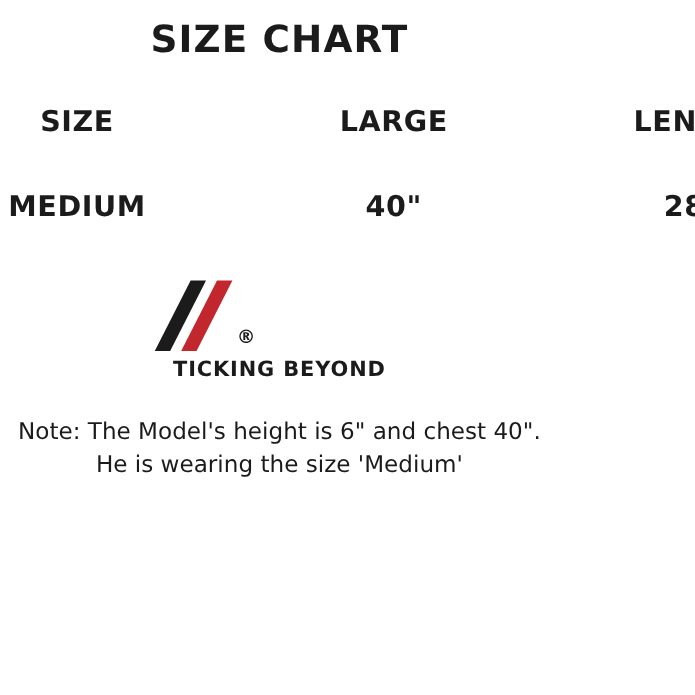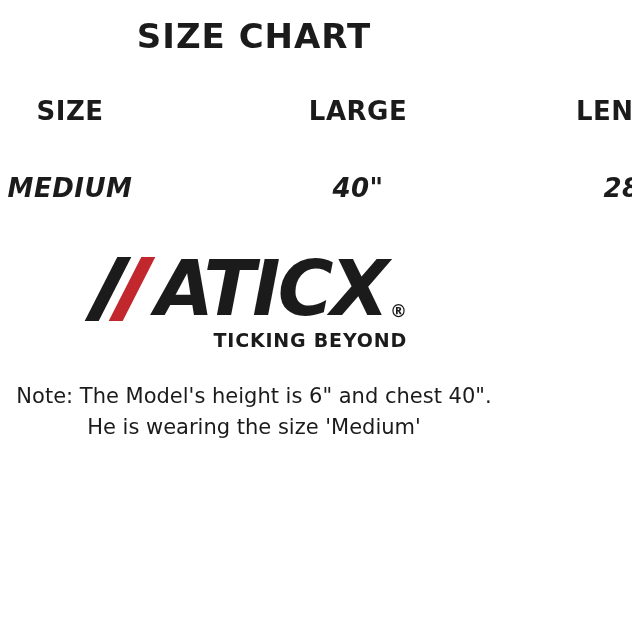--- a/index.html
+++ b/index.html
@@ -27,21 +27,21 @@
     letter-spacing:1px;
     color:var(--ink);
   }
   .size-table{margin-top:40px;}
   .row{
     display:grid;
     grid-template-columns:140px 386px 106px;
     align-items:center;
     gap:25px;
   }
-  .row + .row{margin-top:47px;font-style:italic;}
+  .row + .row{margin-top:47px;}
   .cell{
     text-align:center;
     font-weight:800;
     font-size:26px;
     letter-spacing:.5px;
     white-space:nowrap;
     color:var(--ink);
   }
   .header-row .cell{font-size:26px;}
   
@@ -114,21 +114,20 @@
       <div class="cell">28"</div>
     </div>
 
 
   </section>
 
   <div class="logo">
     <div class="logo-mark">
       <span class="slash slash-black"></span>
       <span class="slash slash-red"></span>
-      <span class="brand-name">ATICX</span>
       <span class="reg-mark">®</span>
     </div>
     <div class="tagline">TICKING BEYOND</div>
   </div>
 
   <p class="note">Note: The Model's height is 6" and chest 40". He is wearing the size 'Medium'</p>
 
 </main>
 
 </body></html>

